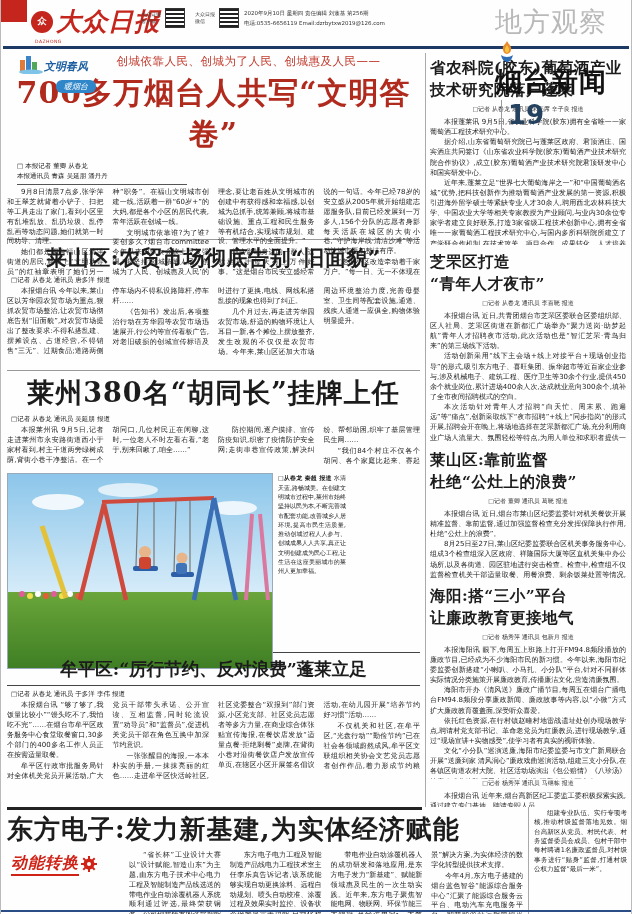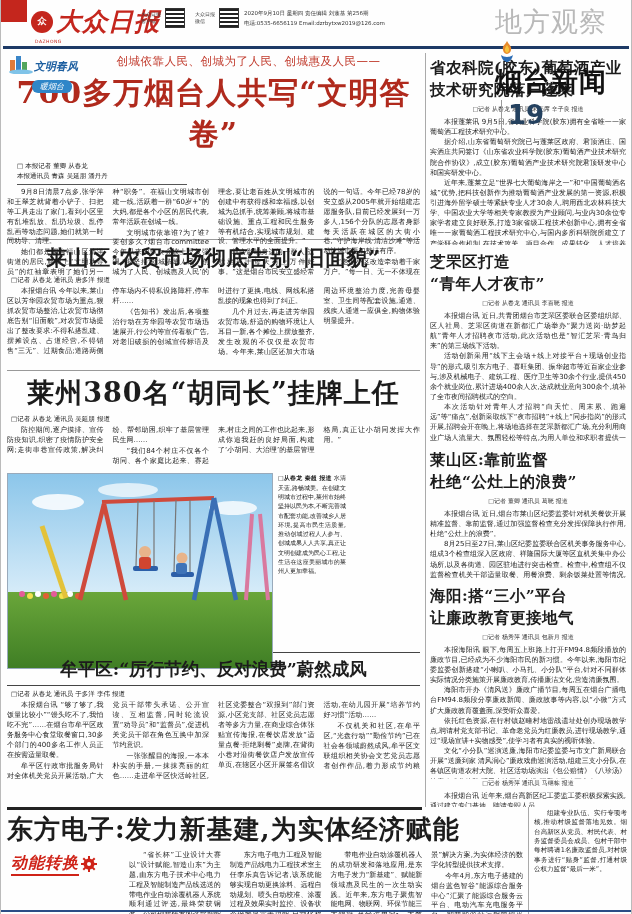--- a/index.html
+++ b/index.html
@@ -44,21 +44,21 @@
   .byline { font-size:6.5px; color:#222; line-height:1.6; }
   .byline .bl { display:block; }
   .body { font-size:7px; line-height:1.42; text-align:justify; color:#222;
           column-fill:auto; overflow:hidden; column-gap:9px; }
   .body p { text-indent:2em; margin-bottom:1px; }
   .cols-4 { column-count:4; }
 
   
   .topstory { height:186px; padding-top:3px; }
   .ts-head-zone { position:relative; }
-  .civ-badge { position:absolute; left:1px; top:0; width:92px; }
+  .civ-badge { position:absolute; left:11px; top:0; width:92px;text-align:center; }
   .civ-row1 { display:flex; align-items:flex-end; }
   .civ-city { width:26px; height:20px; }
   .civ-t1 { font-size:11px; font-weight:bold; color:#1d5fa0; font-style:italic; }
   .civ-t2 { background:#2f86c8; color:#fff; font-size:8px; padding:1px 8px; border-radius:6px;
             display:inline-block; margin-left:24px; margin-top:-2px; font-style:italic; }
   .kicker { text-align:center; color:#c0392b; font-size:11.5px; padding-left:70px; letter-spacing:.5px; }
   .main-hl { text-align:center; color:#b02a1d; font-size:30px; font-weight:bold;
              font-family:"DejaVu Serif",serif; letter-spacing:1px; margin-top:4px; }
   .ts-byline { width:170px; margin:6px 0 3px 10px; border-bottom:1px solid #555; padding-bottom:2px; }
   .topstory .body { height:92px; }
@@ -201,20 +201,21 @@
             <p>几个月过去,再走进芳华园农贸市场,舒适的购物环境让人耳目一新,各个摊位上摆放整齐,发生改观的不仅仅是农贸市场。今年来,莱山区还加大市场周边环境整治力度,完善母婴室、卫生间等配套设施,通道、残疾人通道一应俱全,购物体验明显提升。</p>
           </div>
       </div>
 
       <div class="hrule"></div>
 
       <div class="art3">
         <div class="a3-hl">莱州380名“胡同长”挂牌上任</div>
         <div class="byline">□记者 从春龙  通讯员 吴延朋 报道</div>
         <div class="body cols-4 a3-body-top">
+            <p>本报莱州讯 9月5日,记者走进莱州市永安路街道西小于家村看到,村主干道两旁绿树成荫,背街小巷干净整洁。在一个胡同口,几位村民正在闲聊,这时,一位老人不时左看右看,“老于,别来回瞅了,咱全……”</p>
             <p>防控期间,逐户摸排、宣传防疫知识,织密了疫情防护安全网;走街串巷宣传政策,解决纠纷、帮邻助困,织牢了基层管理民生网……</p>
             <p>“我们84个村庄不仅各个胡同、各个家庭比起来、赛起来,村庄之间的工作也比起来,形成你追我赶的良好局面,构建了‘小胡同、大治理’的基层管理格局,真正让小胡同发挥大作用。”</p>
           </div>
         <div class="photo-row">
           <div class="photo">
             <svg width="266" height="196" viewBox="0 0 266 196">
               <defs>
                 <linearGradient id="sky" x1="0" y1="0" x2="0" y2="1">
                   <stop offset="0" stop-color="#8cc6ea"></stop>
                     <stop offset="1" stop-color="#ddeffa"></stop>
@@ -260,21 +261,21 @@
             </svg>
           </div>
           <div class="caption">
             <span class="cap-by">□从春龙 秦超 报道</span>
             <span>水清天蓝,路畅城美。在创建文明城市过程中,莱州市始终坚持以民为本,不断完善城市配套功能,改善城乡人居环境,提高市民生活质量,推动创城过程人人参与、创城成果人人共享,真正让文明创建成为民心工程,让生活在这座美丽城市的莱州人更加幸福。</span>
           </div>
         </div>
       </div>
 
       <div class="art4">
-        <div class="a4-hl">牟平区:“厉行节约、反对浪费”蔚然成风</div>
+        <div class="a4-hl">牟平区:“厉行节约、反对浪费”蓬莱立足</div>
         <div class="byline">□记者 从春龙  通讯员 于多洋 李伟 报道</div>
         <div class="body cols-4">
             <p>本报烟台讯 “够了够了,我饭量比较小”“馒头吃不了,我怕吃不完”……在烟台市牟平区政务服务中心食堂取餐窗口,30多个部门的400多名工作人员正在按需适量取餐。</p>
             <p>牟平区行政审批服务局针对全体机关党员开展活动,广大党员干部带头承诺、公开宣读、互相监督,同时轮流设置“劝导员”和“监督员”,促进机关党员干部在角色互换中加深节约意识。</p>
             <p>一张张醒目的海报,一本本朴实的手册,一抹抹亮丽的红色……走进牟平区快活岭社区,社区党委整合“双报到”部门资源,小区党支部、社区党员志愿者等多方力量,在商业综合体张贴宣传海报,在餐饮店发放“适量点餐·拒绝剩餐”桌牌,在背街小巷对沿街餐饮店户发放宣传单页,在辖区小区开展签名倡议活动,在幼儿园开展“培养节约好习惯”活动……</p>
             <p>不仅机关和社区,在牟平区,“光盘行动”“勤俭节约”已在社会各领域蔚然成风,牟平区文联组织相关协会文艺党员志愿者创作作品,着力形成节约粮食、反对浪费的浓厚氛围,让节俭之风吹遍乡野。</p>
           </div>
       </div>
     </div>
 

